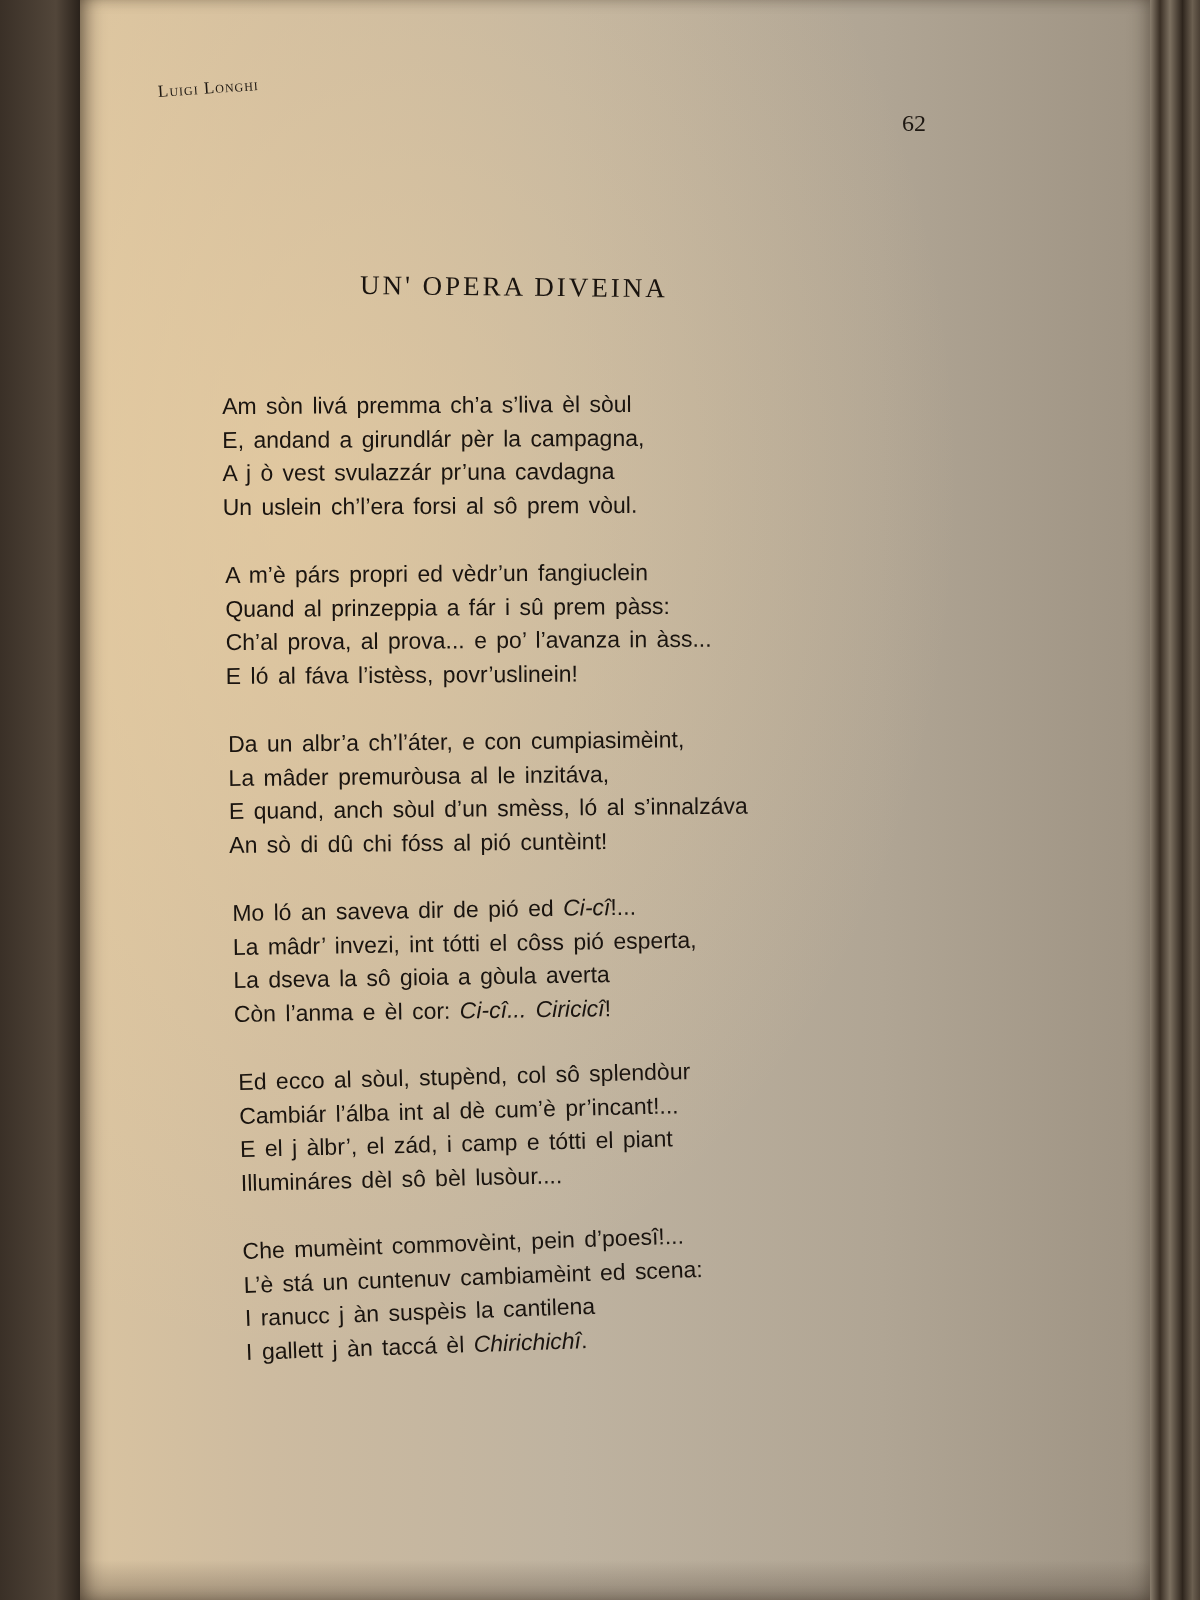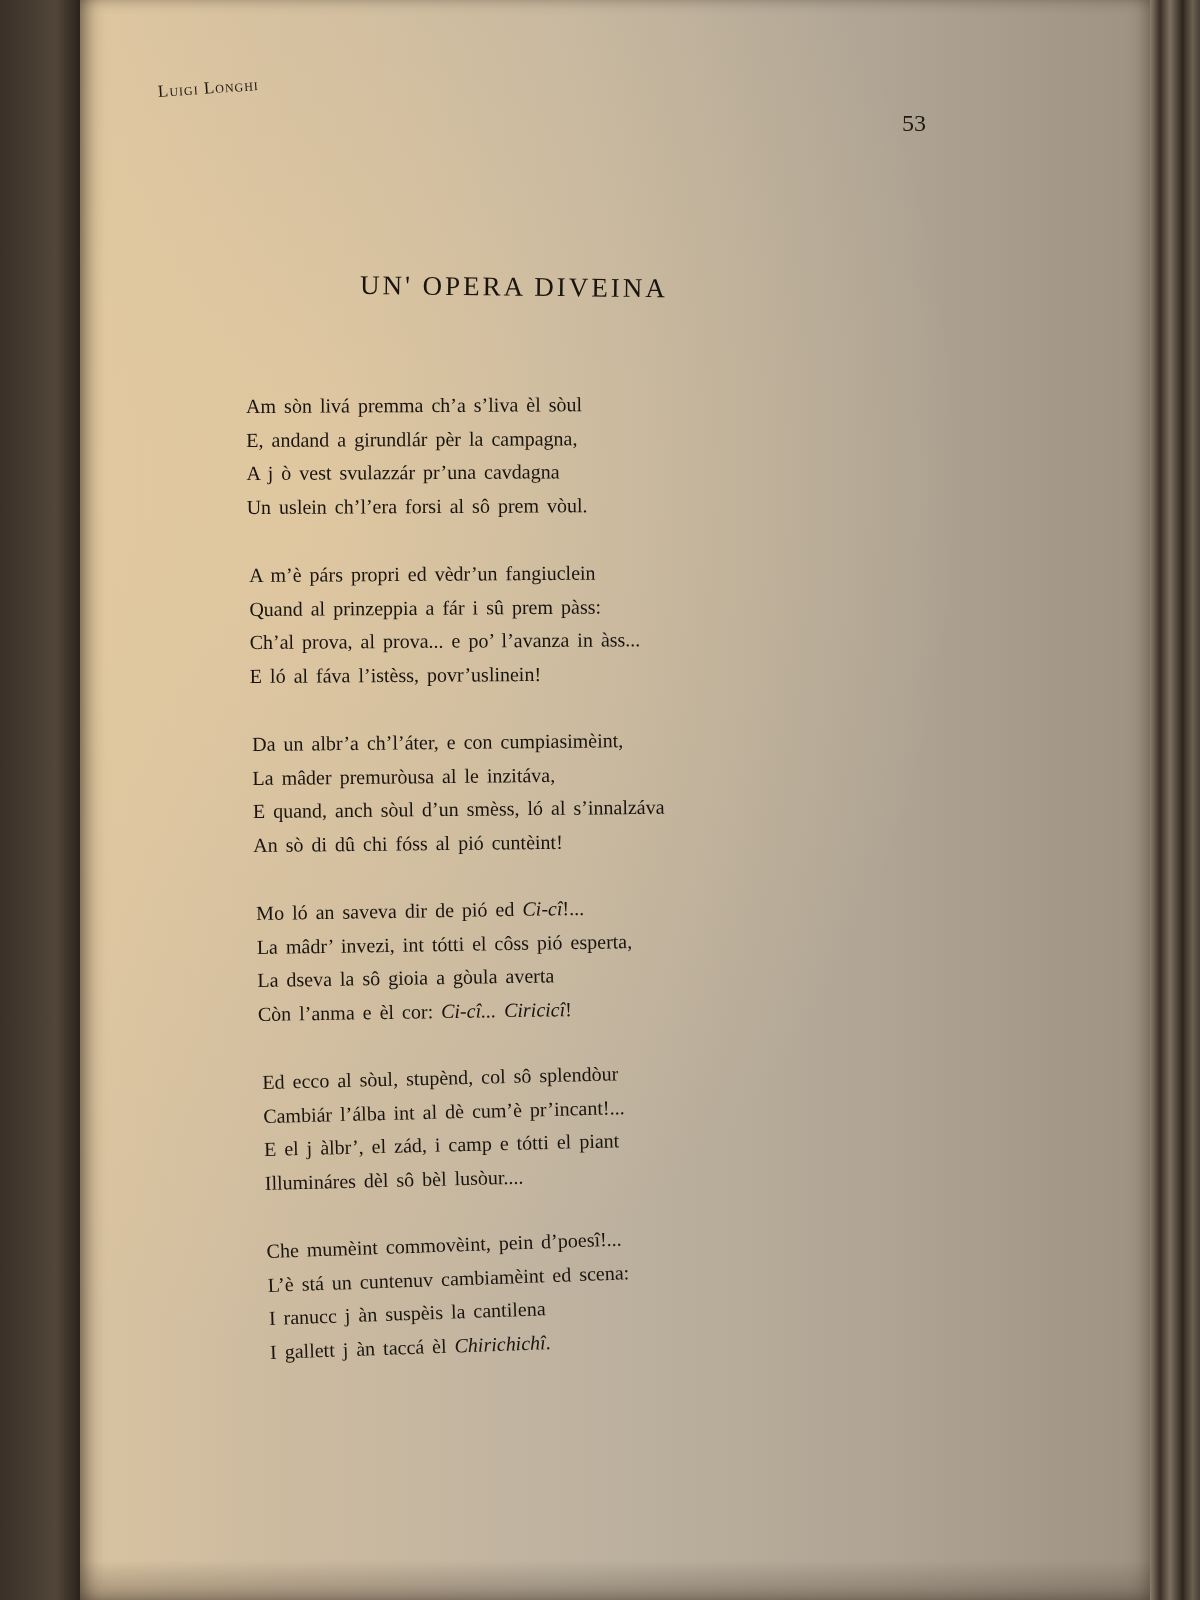--- a/index.html
+++ b/index.html
@@ -75,24 +75,24 @@
       font-family: "Liberation Serif", serif;
       font-size: 27px;
       letter-spacing: 3px;
       color: #1a140f;
       transform: rotate(0.6deg);
       transform-origin: left center;
       white-space: nowrap;
     }
     .poem {
       position: absolute;
-      left: 246px;
+      left: 222px;
       top: 390px;
-      font-family: Liberation Serif, serif;
-      font-size: 20px;
+      font-family: Liberation Sans, sans-serif;
+      font-size: 23px;
       line-height: 33.5px;
       color: #1a140f;
       word-spacing: 3px;
     }
     .stanza {
       margin-bottom: 35px;
     }
     .line {
       white-space: nowrap;
       display: block;
@@ -112,21 +112,21 @@
   <div class="left-page-edge"></div>
 
   <div class="page"></div>
   <div class="page-bottom-curl"></div>
   <div class="right-edge"></div>
 
   <div class="running-head">
     <span class="sc">Luigi Longhi</span>
   </div>
 
-  <div class="page-number">53</div>
+  <div class="page-number">62</div>
 
   <div class="poem-title">UN' OPERA DIVEINA</div>
 
   <div class="poem">
 
     <div class="stanza stanza-1">
       <span class="line">Am sòn livá premma ch’a s’liva èl sòul</span>
       <span class="line">E, andand a girundlár pèr la campagna,</span>
       <span class="line">A j ò vest svulazzár pr’una cavdagna</span>
       <span class="line">Un uslein ch’l’era forsi al sô prem vòul.</span>

